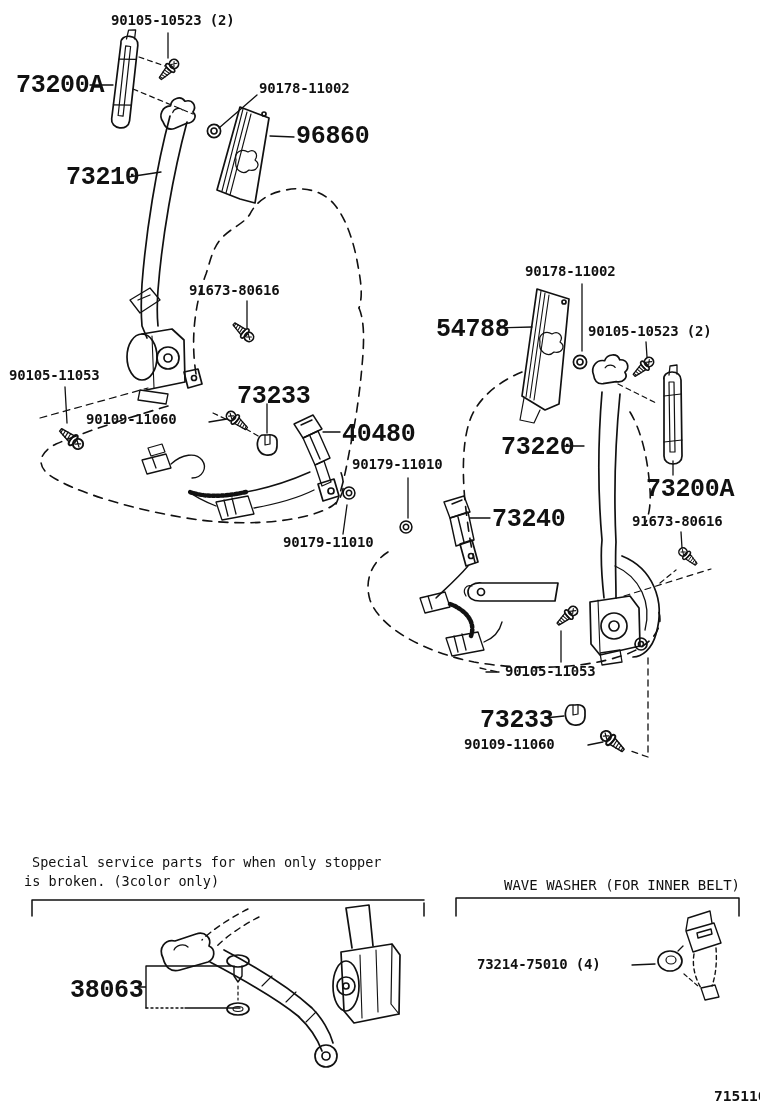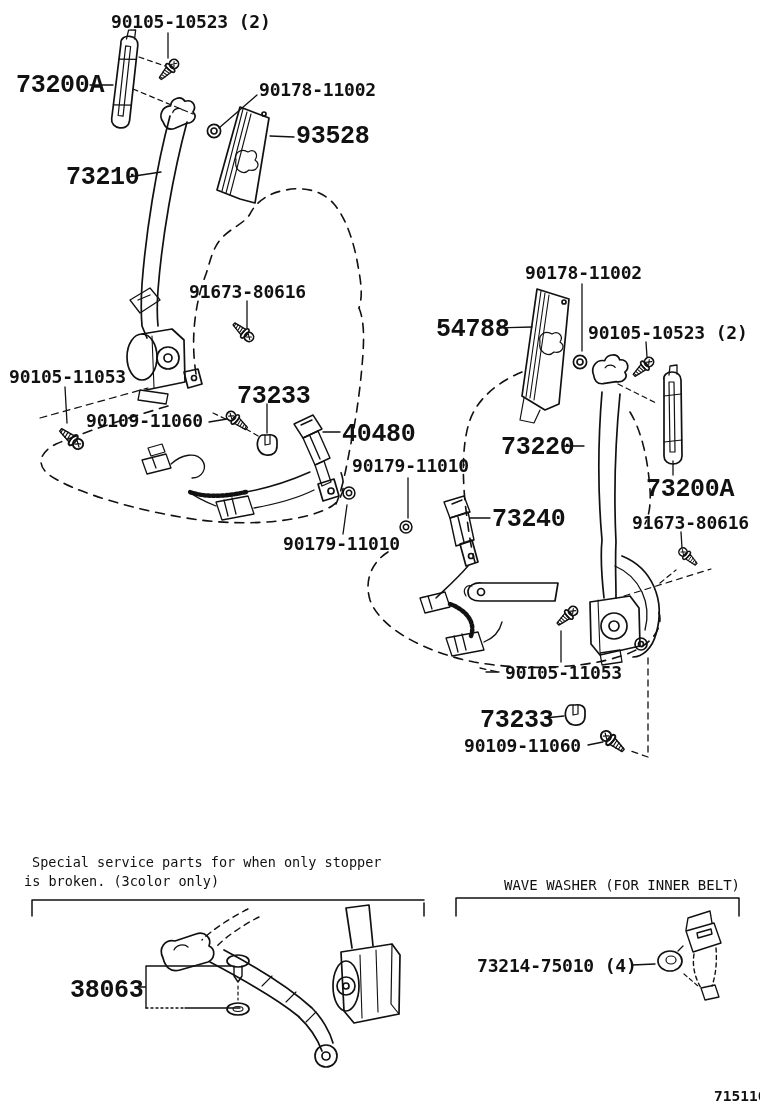--- a/index.html
+++ b/index.html
@@ -1,20 +1,20 @@
 <!DOCTYPE html>
 <html><head>
 <meta charset="utf-8">
 <style>
   html,body{margin:0;padding:0;background:#ffffff;}
   .page{position:relative;width:760px;height:1112px;background:#ffffff;overflow:hidden;
         font-family:"DejaVu Sans Mono","Liberation Mono",monospace;color:#111;}
   .art{position:absolute;left:0;top:0;}
   .lbl{position:absolute;font-weight:bold;white-space:nowrap;line-height:1;color:#111;}
-  .sm{font-size:18px;letter-spacing:-0.2px;}
+  .sm{font-size:14px;letter-spacing:-0.2px;}
   .lg{font-size:25px;letter-spacing:-0.3px;font-family:Liberation Mono, monospace;}
   .note{position:absolute;font-weight:normal;font-size:13.5px;white-space:nowrap;line-height:1;color:#111;}
   .wave{font-size:14px;margin-left:48px;}
   .code{position:absolute;font-weight:bold;font-size:14.5px;white-space:nowrap;color:#111;}
 </style>
 </head>
 <body>
 
 <div class="page">
 
@@ -241,21 +241,21 @@
     <path d="M486,672 L499,672"></path>
     <path d="M545,718 L564,716"></path>
     <path d="M588,745 L603,742"></path>
     <path d="M632,965 L655,964"></path>
   </g>
 </svg>
 
 <div class="lbl sm" style="left:111px;top:13px">90105-10523 (2)</div>
 <div class="lbl lg" style="left:16px;top:73px">73200A</div>
 <div class="lbl sm" style="left:259px;top:81px">90178-11002</div>
-<div class="lbl lg" style="left:296px;top:124px">93528</div>
+<div class="lbl lg" style="left:296px;top:124px">96860</div>
 <div class="lbl lg" style="left:66px;top:165px">73210</div>
 <div class="lbl sm" style="left:189px;top:283px">91673-80616</div>
 <div class="lbl sm" style="left:9px;top:368px">90105-11053</div>
 <div class="lbl sm" style="left:86px;top:412px">90109-11060</div>
 <div class="lbl lg" style="left:237px;top:384px">73233</div>
 <div class="lbl lg" style="left:342px;top:422px">40480</div>
 <div class="lbl sm" style="left:352px;top:457px">90179-11010</div>
 <div class="lbl sm" style="left:283px;top:535px">90179-11010</div>
 <div class="lbl sm" style="left:525px;top:264px">90178-11002</div>
 <div class="lbl lg" style="left:436px;top:317px">54788</div>

